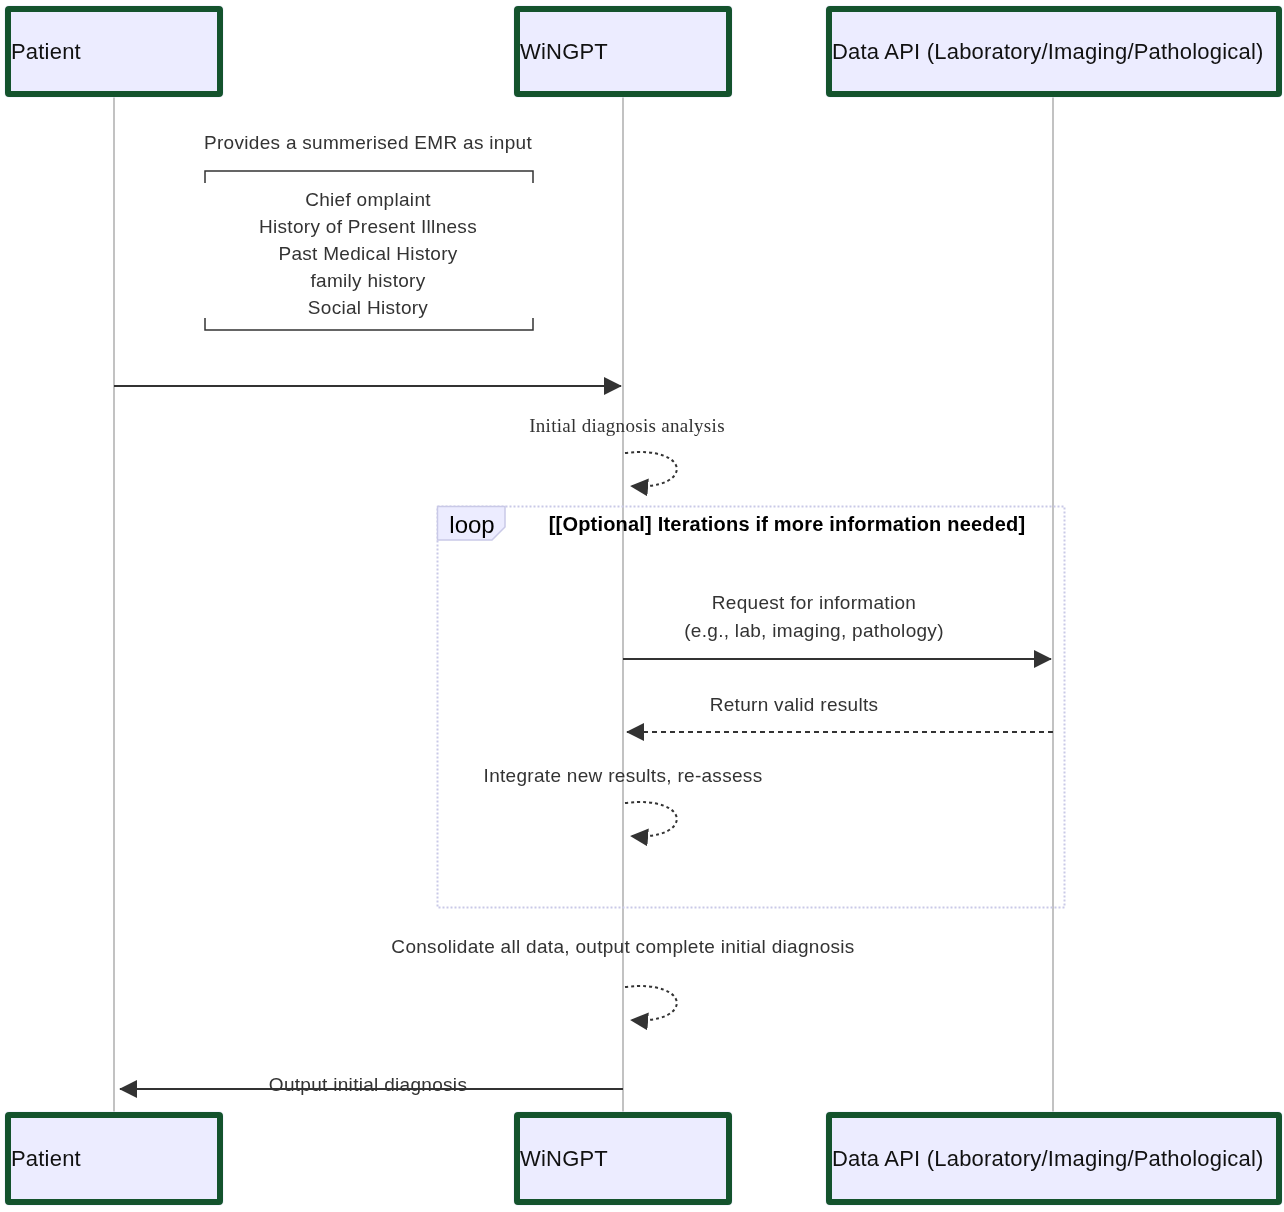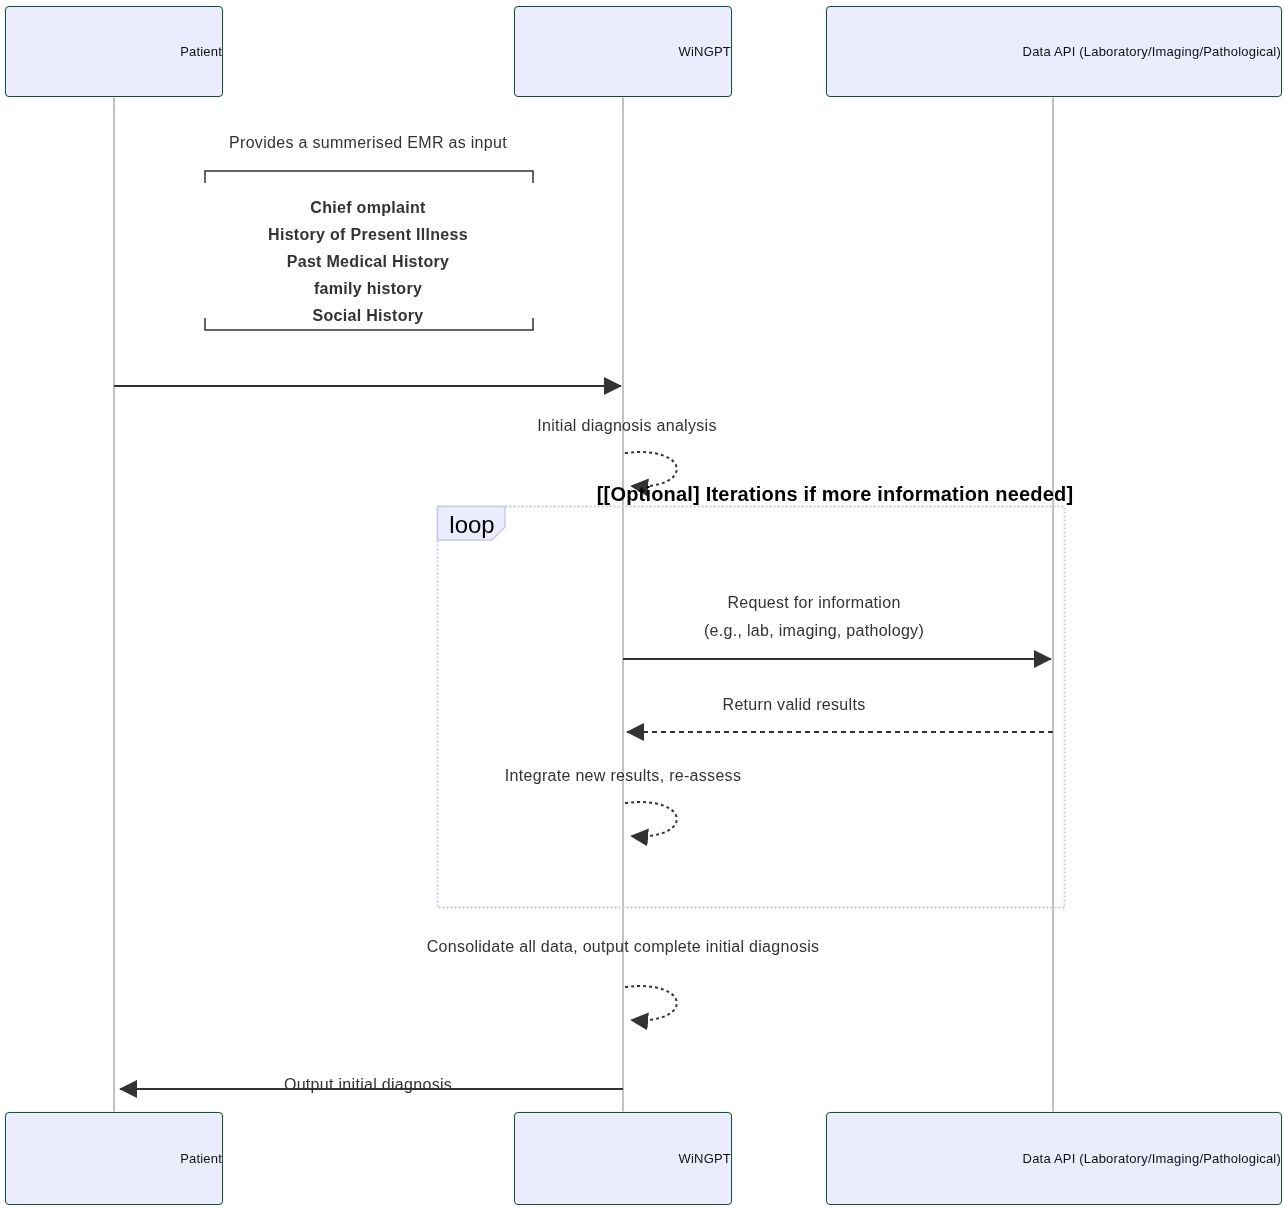--- a/index.html
+++ b/index.html
@@ -11,37 +11,37 @@
     font-family: "Liberation Sans", sans-serif;
     overflow: hidden;
   }
   .layer {
     position: absolute;
     left: 0; top: 0;
   }
   .actor {
     position: absolute;
     background: #ECECFF;
-    border: 1px solid #14532d;
+    border: 6px solid #14532d;
     border-radius: 4px;
     display: flex;
     align-items: center;
-    justify-content: flex-end;
-    font-size: 13px;
+    justify-content: flex-start;
+    font-size: 22px;
     letter-spacing: 0.2px;
     color: #111111;
     box-sizing: border-box;
     box-shadow: 0 0 0 1px rgba(236,236,255,0.5);
   }
   .msg {
     position: absolute;
     transform: translateX(-50%);
     white-space: nowrap;
     text-align: center;
-    font-size: 16px;
+    font-size: 19px;
     letter-spacing: 0.3px;
     color: #333333;
     line-height: 26px;
   }
   .msg .line { line-height: 28px; }
   .emr-note .line { line-height: 27px; }
   .loop-title {
     position: absolute;
     transform: translateX(-50%);
     white-space: nowrap;
@@ -99,32 +99,32 @@
   </div>
   <div class="actor" style="left:514px; top:6px; width:218px; height:91px;">
     <span>WiNGPT</span>
   </div>
   <div class="actor" style="left:826px; top:6px; width:456px; height:91px;">
     <span>Data API (Laboratory/Imaging/Pathological)</span>
   </div>
 
   <div class="msg" style="left:368px; top:130px;">Provides a summerised EMR as input</div>
 
-  <div class="msg emr-note" style="left:368px; top:194px;font-weight:bold;">
+  <div class="msg emr-note" style="left:368px; top:186px;">
     <div class="line">Chief omplaint</div>
     <div class="line">History of Present Illness</div>
     <div class="line">Past Medical History</div>
     <div class="line">family history</div>
     <div class="line">Social History</div>
   </div>
 
-  <div class="msg" style="left:627px; top:413px;">Initial diagnosis analysis</div>
+  <div class="msg" style="left:627px; top:413px;font-family:Liberation Serif, serif;">Initial diagnosis analysis</div>
 
   <div class="loop-tag-text" style="left:472px; top:511px;">loop</div>
-  <div class="loop-title" style="left:787px; top:483px;margin-left:48px;">[[Optional] Iterations if more information needed]</div>
+  <div class="loop-title" style="left:787px; top:513px;">[[Optional] Iterations if more information needed]</div>
 
   <div class="msg" style="left:814px; top:589px;text-align:center;">
     <div class="line">Request for information</div>
     <div class="line">(e.g., lab, imaging, pathology)</div>
   </div>
 
   <div class="msg" style="left:794px; top:692px;">Return valid results</div>
 
   <div class="msg" style="left:623px; top:763px;">Integrate new results, re-assess</div>
 

